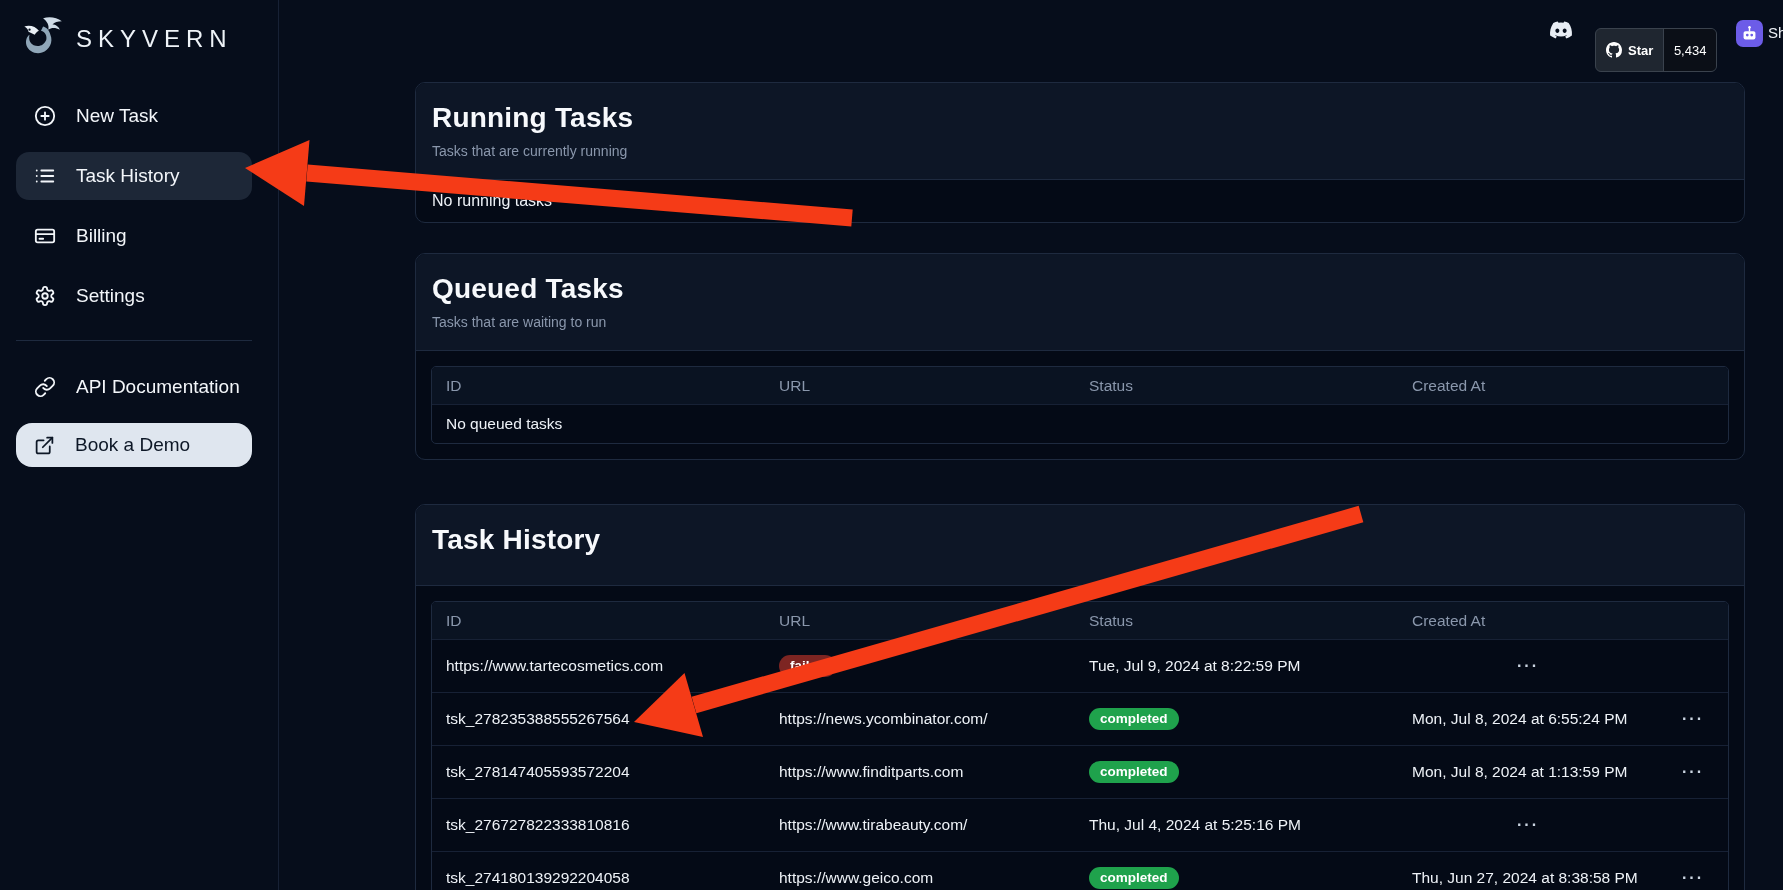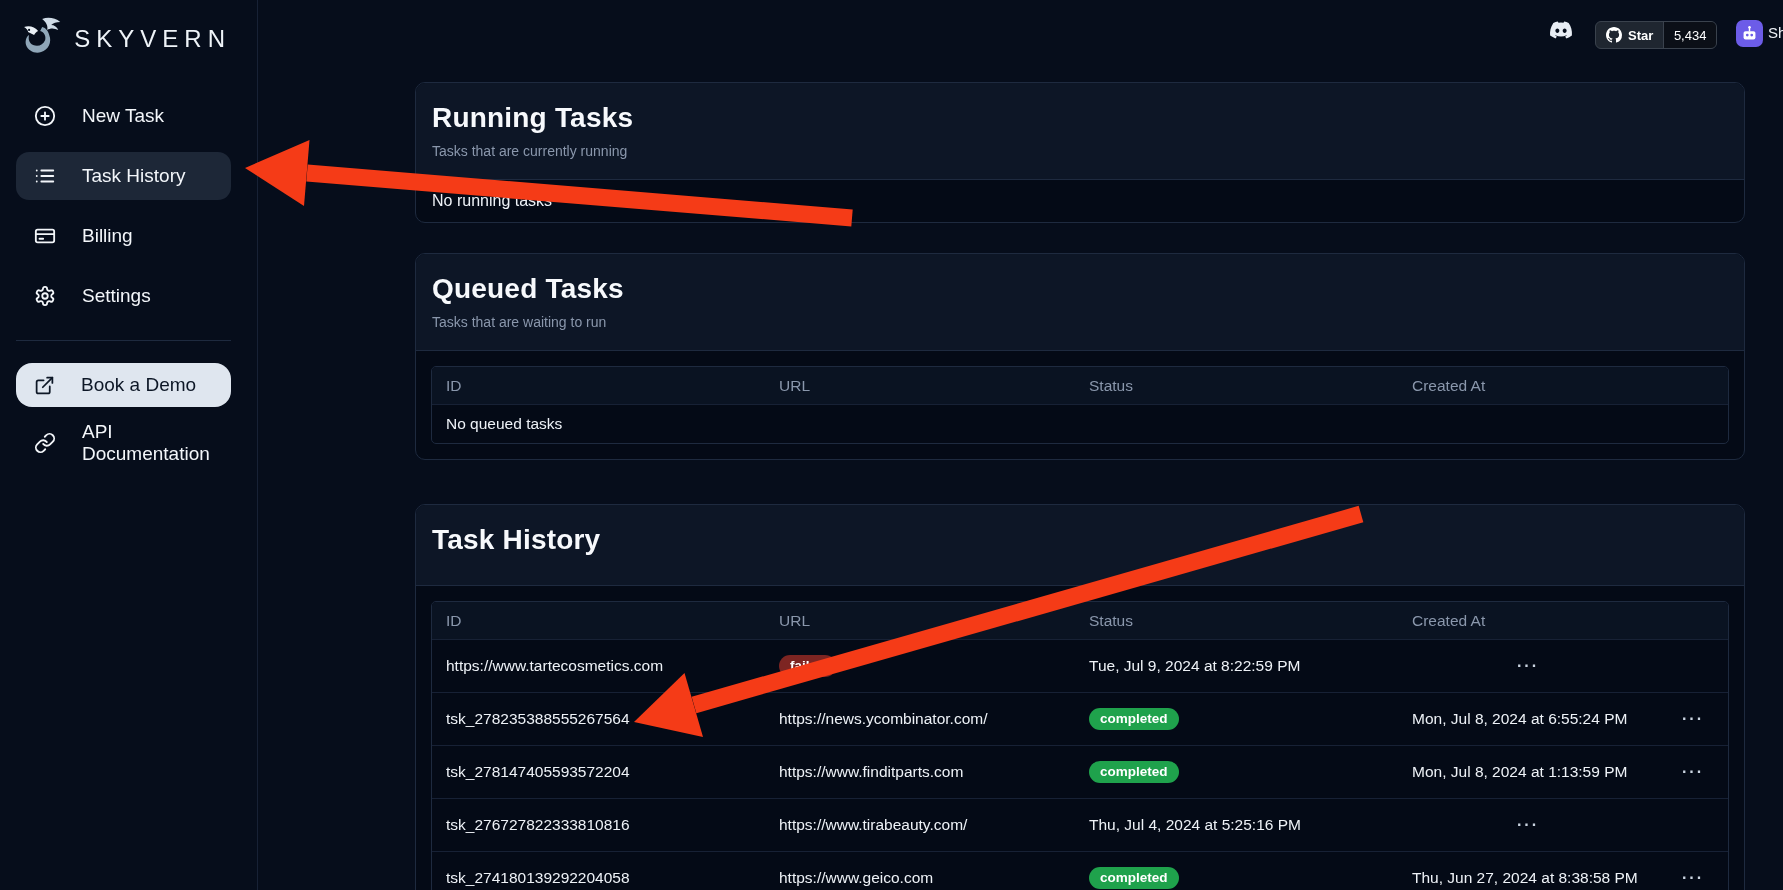--- a/index.html
+++ b/index.html
@@ -7,47 +7,47 @@
   body {
     width:1783px; height:890px; overflow:hidden; position:relative;
     background: var(--bg, #060d1b);
     font-family: "Liberation Sans", "DejaVu Sans", sans-serif;
     color: var(--text, #f2f5f9);
   }
   .app { position:absolute; inset:0; width:1783px; height:890px; overflow:hidden; }
 
   
   .sidebar {
-    position:absolute; left:0; top:0; bottom:0; width:258px;
+    position:absolute; left:0; top:0; bottom:0; width:279px;
     background: var(--bg, #060d1b);
     border-right:1px solid var(--border-soft, #152032);
     padding:10px 26px 0 16px;
   }
   .logo { display:flex; align-items:center; gap:10px; height:58px; margin-bottom:24px; }
   .logo .brand {
     font-size:24px; letter-spacing:6px; font-weight:500; color:#eef3f8;
   }
   .nav-item {
-    display:flex; align-items:center; gap:26px; height:48px; padding:0 0 0 18px;
+    display:flex; align-items:center; gap:20px; height:48px; padding:0 0 0 18px;
     border-radius:13px; margin-bottom:12px; cursor:pointer;
     font-size:19px; color:#f3f6fa;
   }
   .nav-item svg { flex:0 0 auto; }
   .nav-item.selected { background: var(--nav-selected, #1d2737); }
   .nav-item.light {
     background: var(--pill, #dfe6ef); color: var(--pill-text, #0d1726);
     border-radius:16px; height:44px;
   }
   .nav-divider { border:none; border-top:1px solid var(--border, #1e2a3f); margin:20px 0 22px 0; }
 
   
   .topbar { position:absolute; left:279px; top:0; right:0; height:64px; }
   .discord-btn { position:absolute; left:1268px; top:19px; background:none; border:none; padding:0; cursor:pointer; color:#e8edf4; }
   .gh-btn {
-    position:absolute; left:1316px; top:21px; height:28px; width:122px;
+    position:absolute; left:1316px; top:28px; height:44px; width:122px;
     display:flex; align-items:stretch; padding:0; cursor:pointer;
     border:1px solid var(--gh-border, #3a424d); border-radius:6px; overflow:hidden;
     background: var(--gh-left, #1f2630); color:#fff; font-family:inherit;
   }
   .gh-left { display:flex; align-items:center; gap:6px; padding:0 10px; font-size:13px; font-weight:700; }
   .gh-right {
     flex:1; display:flex; align-items:center; justify-content:center;
     background: var(--gh-right, #0b0f17); border-left:1px solid var(--gh-border, #3a424d);
     font-size:13px; font-weight:400;
   }
@@ -155,34 +155,34 @@
       <div class="nav-item">
         <svg class="icon" width="22" height="22" viewBox="0 0 24 24">
             <path d="M12.22 2h-.44a2 2 0 0 0-2 2v.18a2 2 0 0 1-1 1.73l-.43.25a2 2 0 0 1-2 0l-.15-.08a2 2 0 0 0-2.73.73l-.22.38a2 2 0 0 0 .73 2.73l.15.1a2 2 0 0 1 1 1.72v.51a2 2 0 0 1-1 1.74l-.15.09a2 2 0 0 0-.73 2.73l.22.38a2 2 0 0 0 2.73.73l.15-.08a2 2 0 0 1 2 0l.43.25a2 2 0 0 1 1 1.73V20a2 2 0 0 0 2 2h.44a2 2 0 0 0 2-2v-.18a2 2 0 0 1 1-1.73l.43-.25a2 2 0 0 1 2 0l.15.08a2 2 0 0 0 2.73-.73l.22-.39a2 2 0 0 0-.73-2.73l-.15-.08a2 2 0 0 1-1-1.74v-.5a2 2 0 0 1 1-1.74l.15-.09a2 2 0 0 0 .73-2.73l-.22-.38a2 2 0 0 0-2.73-.73l-.15.08a2 2 0 0 1-2 0l-.43-.25a2 2 0 0 1-1-1.73V4a2 2 0 0 0-2-2z"></path>
             <circle cx="12" cy="12" r="3"></circle>
           </svg>
         <span>Settings</span>
       </div>
 
       <hr class="nav-divider">
 
+      <div class="nav-item">
+        <svg class="icon" width="22" height="22" viewBox="0 0 24 24">
+            <path d="M10 13a5 5 0 0 0 7.54.54l3-3a5 5 0 0 0-7.07-7.07l-1.72 1.71"></path>
+            <path d="M14 11a5 5 0 0 0-7.54-.54l-3 3a5 5 0 0 0 7.07 7.07l1.71-1.71"></path>
+          </svg>
+        <span>API Documentation</span>
+      </div>
       <div class="nav-item light">
         <svg class="icon" width="21" height="21" viewBox="0 0 24 24">
             <path d="M18 13v6a2 2 0 0 1-2 2H5a2 2 0 0 1-2-2V8a2 2 0 0 1 2-2h6"></path>
             <path d="M15 3h6v6"></path>
             <path d="M10 14 21 3"></path>
           </svg>
         <span>Book a Demo</span>
-      </div>
-      <div class="nav-item">
-        <svg class="icon" width="22" height="22" viewBox="0 0 24 24">
-            <path d="M10 13a5 5 0 0 0 7.54.54l3-3a5 5 0 0 0-7.07-7.07l-1.72 1.71"></path>
-            <path d="M14 11a5 5 0 0 0-7.54-.54l-3 3a5 5 0 0 0 7.07 7.07l1.71-1.71"></path>
-          </svg>
-        <span>API Documentation</span>
       </div>
     </nav>
   </aside>
 
   <header class="topbar">
     <button class="discord-btn" title="">
       <svg width="28" height="22" viewBox="0 0 24 24" fill="currentColor">
           <path d="M20.317 4.37a19.79 19.79 0 0 0-4.885-1.515.074.074 0 0 0-.079.037c-.21.375-.444.865-.608 1.25a18.27 18.27 0 0 0-5.487 0 12.64 12.64 0 0 0-.617-1.25.077.077 0 0 0-.079-.037A19.736 19.736 0 0 0 3.677 4.37a.07.07 0 0 0-.032.028C.533 9.046-.32 13.58.099 18.058a.082.082 0 0 0 .031.056 19.9 19.9 0 0 0 5.993 3.03.078.078 0 0 0 .084-.028c.462-.63.873-1.295 1.226-1.994a.076.076 0 0 0-.041-.106 13.1 13.1 0 0 1-1.872-.892.077.077 0 0 1-.008-.128c.126-.094.252-.192.372-.291a.074.074 0 0 1 .078-.01c3.928 1.793 8.18 1.793 12.061 0a.074.074 0 0 1 .079.009c.12.099.246.198.373.293a.077.077 0 0 1-.006.127 12.3 12.3 0 0 1-1.873.892.077.077 0 0 0-.041.106c.36.698.772 1.363 1.225 1.993a.076.076 0 0 0 .084.029 19.84 19.84 0 0 0 6.002-3.03.077.077 0 0 0 .032-.055c.5-5.177-.838-9.674-3.549-13.66a.06.06 0 0 0-.031-.029zM8.02 15.33c-1.183 0-2.157-1.085-2.157-2.419 0-1.333.956-2.419 2.157-2.419 1.21 0 2.176 1.096 2.157 2.42 0 1.333-.956 2.418-2.157 2.418zm7.975 0c-1.183 0-2.157-1.085-2.157-2.419 0-1.333.955-2.419 2.157-2.419 1.21 0 2.176 1.096 2.157 2.42 0 1.333-.946 2.418-2.157 2.418z"></path>
         </svg>
     </button>

